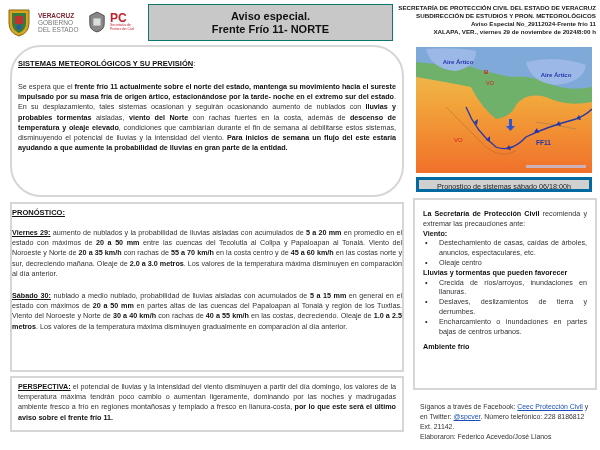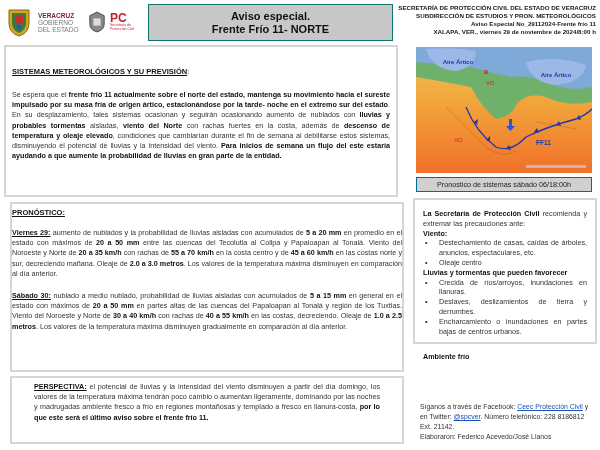--- a/index.html
+++ b/index.html
@@ -18,41 +18,41 @@
   .logo2 .sub { font-size: 3.5px; color: #c0202a; line-height: 4px; }
   .title-box { position: absolute; left: 148px; top: 4px; width: 245px; height: 37px; background: #c8c8c8; border: 1px solid #0f766e; display: flex; flex-direction: column; justify-content: center; align-items: center; }
   .title-box div { font-size: 11px; font-weight: bold; color: #111; line-height: 13px; }
   .header-right { position: absolute; right: 4px; top: 4px; width: 210px; text-align: right; font-size: 6.2px; line-height: 8px; font-weight: bold; color: #1a1a1a; }
 
   
   .panel { position: absolute; background: #fff; border: 2px solid #d6d6d6; }
   .panel .inner { font-size: 7.2px; line-height: 10.2px; text-align: justify; color: #333; }
   .sec-title { font-size: 7.5px; font-weight: bold; text-decoration: underline; color: #111; }
 
-  .p1 { left: 4px; top: 45px; width: 394px; height: 152px; padding: 13px 6px; }
+  .p1 { left: 10px; top: 45px; width: 394px; height: 152px; padding: 5px 6px; border-radius: 31px; }
   .p1 .inner { margin-top: 12px; }
   .p2 { left: 10px; top: 202px; width: 394px; height: 170px; padding: 4px 0; }
   .p2 .inner { margin-top: 11px; }
   .p2 .para2 { margin-top: 12px; }
-  .p3 { left: 10px; top: 376px; width: 394px; height: 68px; padding: 4px 22px; }
+  .p3 { left: 10px; top: 376px; width: 394px; height: 56px; padding: 4px 6px; }
 
   
   .map { position: absolute; left: 416px; top: 47px; width: 176px; height: 126px; overflow: hidden; }
   .map svg { width: 100%; height: 100%; display: block; }
-  .map-caption { position: absolute; left: 416px; top: 177px; width: 176px; height: 15px; background: #d0d0d0; border: 1px solid #0369a1; font-size: 7.2px; color: #222; text-align: center; line-height: 13px; }
+  .map-caption { position: absolute; left: 416px; top: 177px; width: 176px; height: 15px; background: #d0d0d0; border: 3px solid #0369a1; font-size: 7.2px; color: #222; text-align: center; line-height: 13px; }
 
-  .p4 { left: 413px; top: 198px; width: 184px; height: 146px; padding: 9px 8px 4px 8px; }
+  .p4 { left: 413px; top: 198px; width: 184px; height: 192px; padding: 9px 8px 4px 8px; }
   .p4 .inner { font-size: 7.2px; line-height: 9.8px; color: #333; }
   .p4 .lead { text-align: justify; }
   .p4 .lead .b { color: #111; }
   .p4 .h { font-weight: bold; color: #111; }
   .p4 ul { list-style: none; }
   .p4 li { position: relative; padding-left: 16px; text-align: justify; }
   .p4 li::before { content: "•"; position: absolute; left: 2px; top: 0; color: #222; }
-  .p4 .ambient { margin-top: 16px; font-weight: bold; color: #111; }
+  .p4 .ambient { margin-top: 6px; font-weight: bold; color: #111; }
 
   .footer { position: absolute; left: 420px; top: 402px; width: 176px; font-size: 6.9px; line-height: 10px; color: #333; }
   .footer a { color: #1a4fb5; text-decoration: underline; }
 </style>
 </head>
 <body>
 
 <div class="logo1">
   <div class="shield">
     <svg viewBox="0 0 26 30" width="26" height="30">

